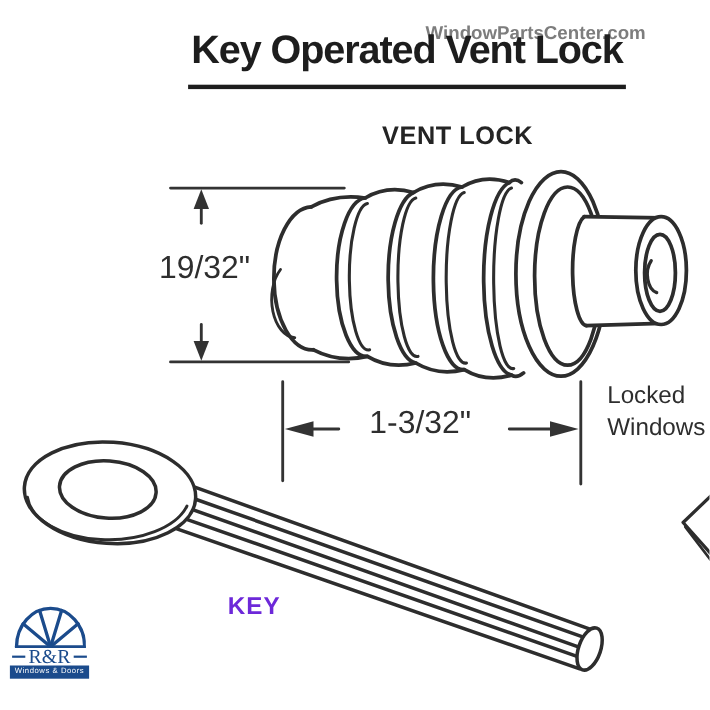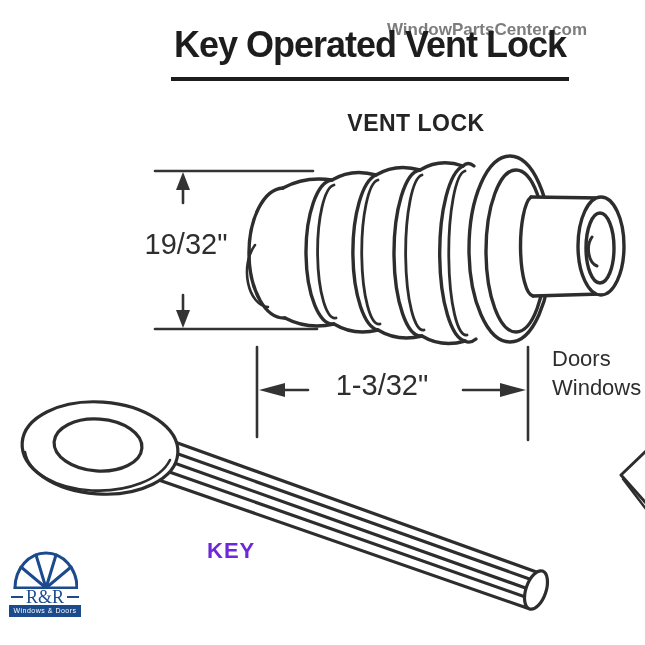--- a/index.html
+++ b/index.html
@@ -137,21 +137,21 @@
   <span class="title">Key Operated Vent Lock</span>
 </div>
 
 <div class="abs part-label">VENT LOCK</div>
 
 <div class="abs dim-height">19/32"</div>
 
 <div class="abs dim-length">1-3/32"</div>
 
 <div class="abs locked-pos">
-  <div>Doors</div>
+  <div>Locked</div>
   <div>Windows</div>
 </div>
 
 <div class="abs key-label">KEY</div>
 
 <div class="abs logo">
   <svg width="66" height="39" viewBox="10 550 66 39" fill="none" stroke="#1b4b8c" stroke-width="3" stroke-linecap="round">
     <path d="M 13,588 A 31,35 0 0 1 75,588"></path>
     <line x1="13" y1="588" x2="75" y2="588"></line>
     <line x1="44" y1="588" x2="69" y2="567"></line>

